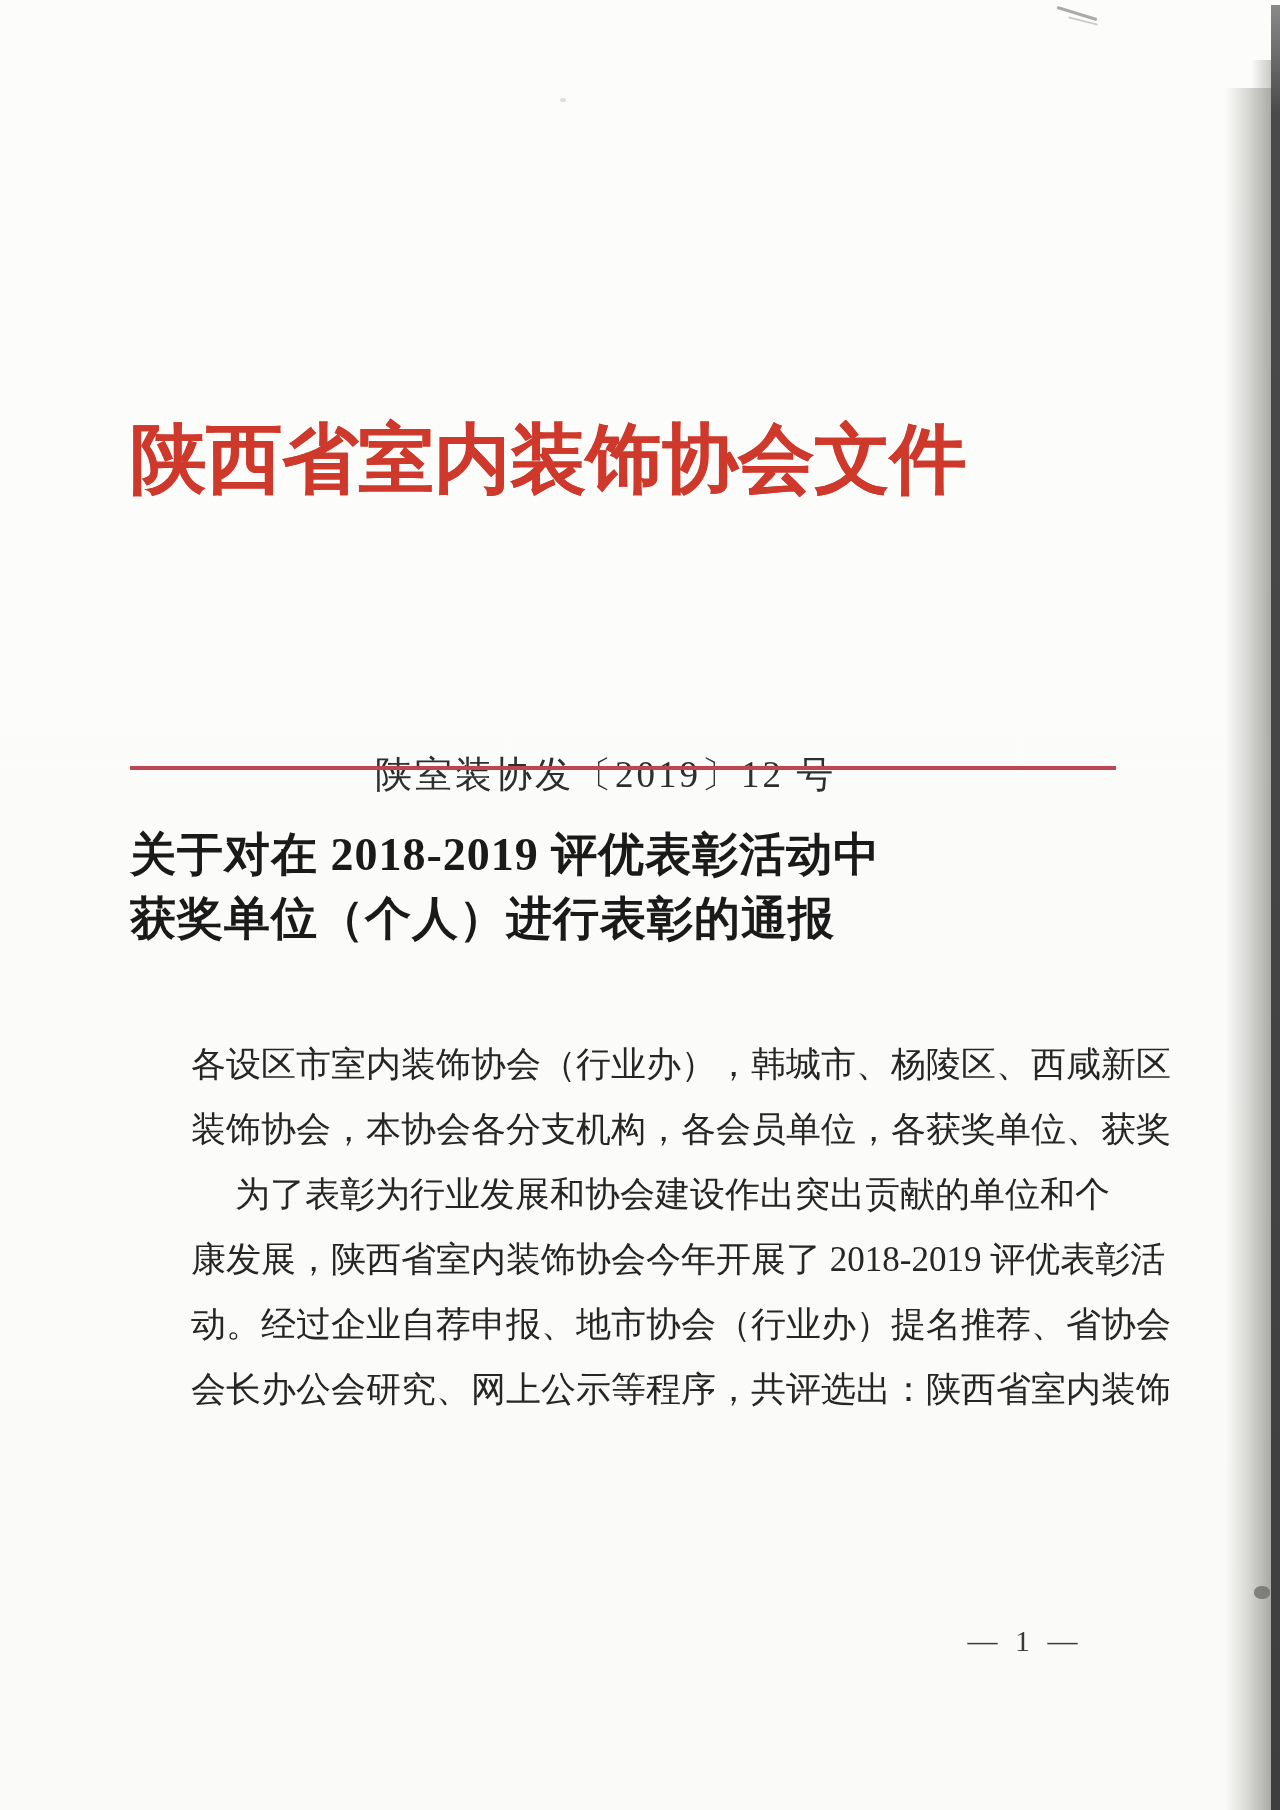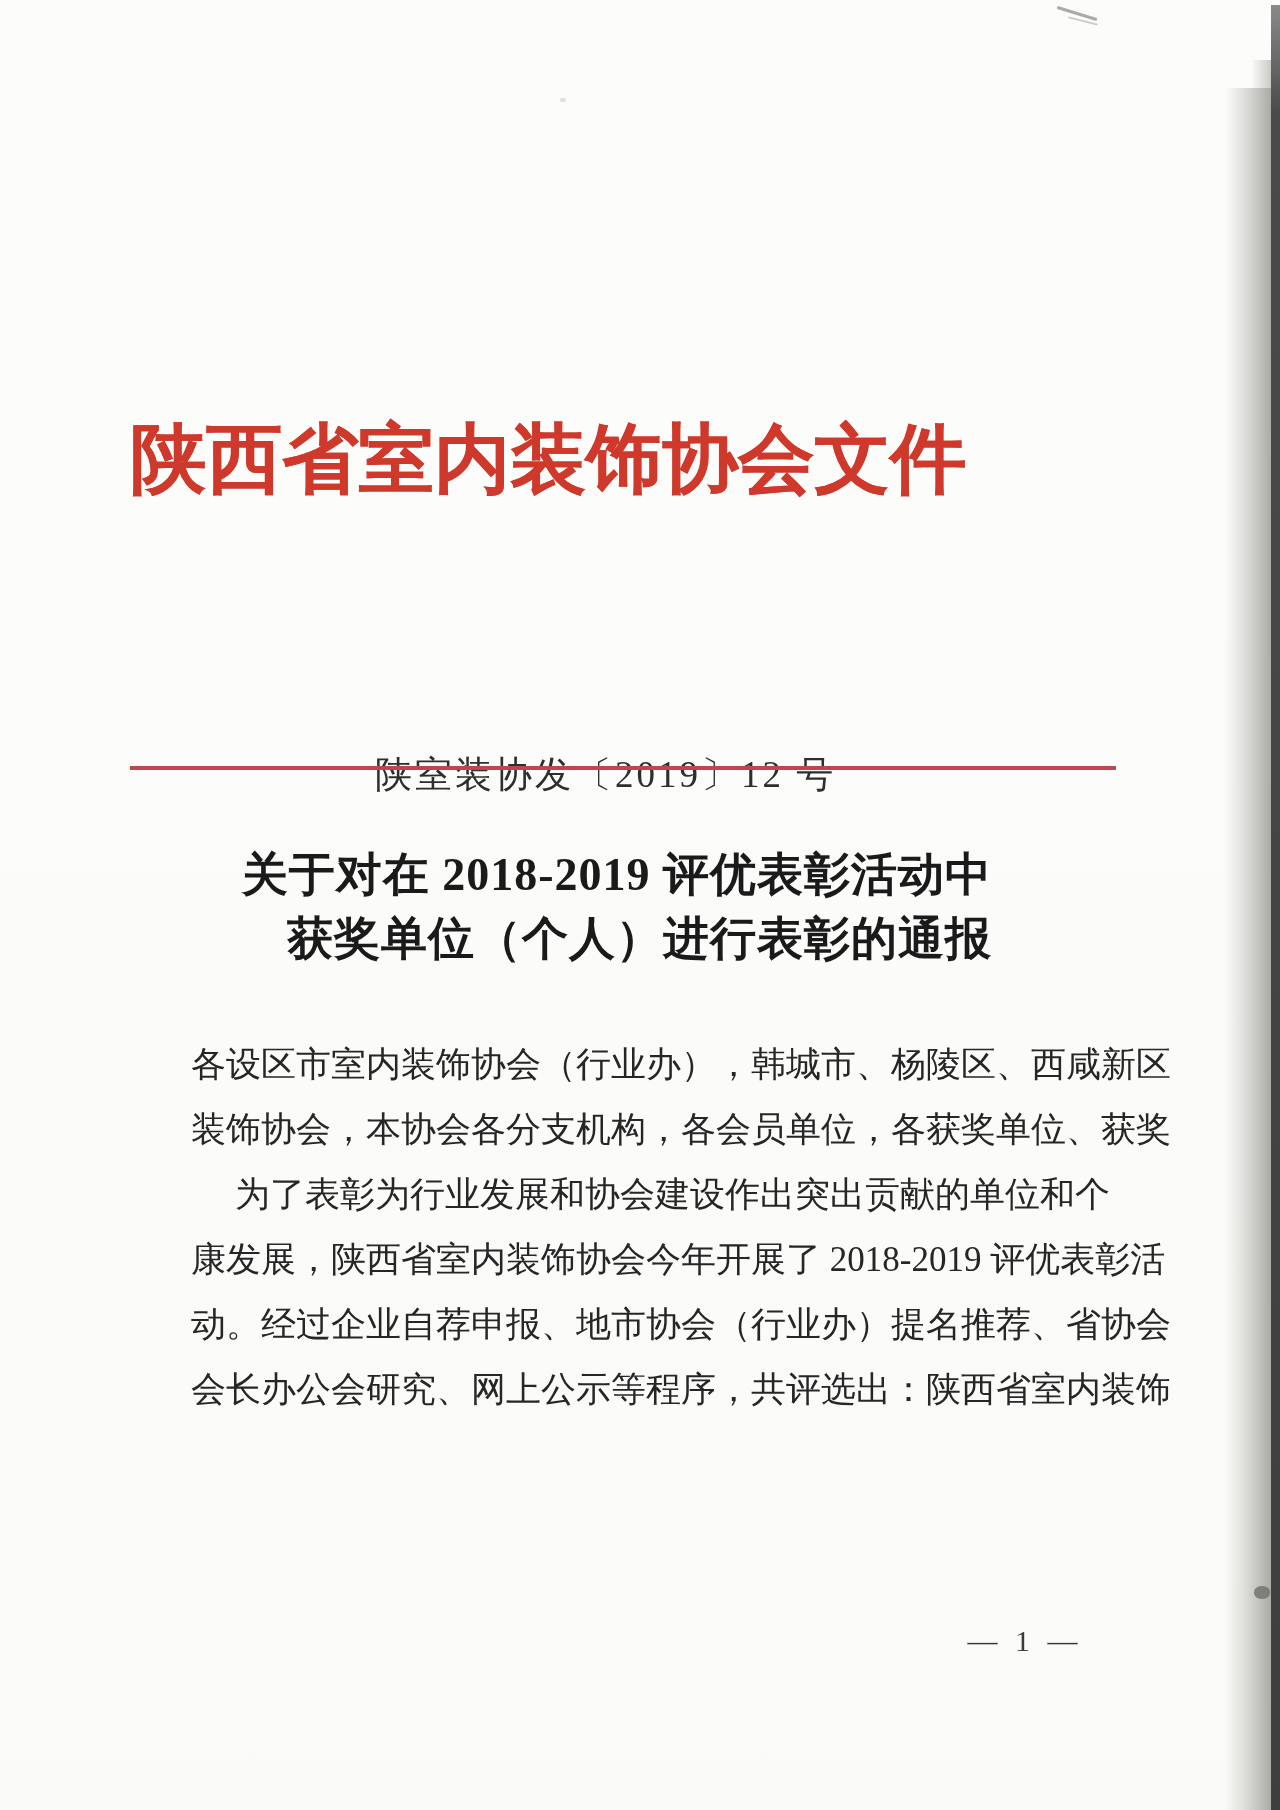--- a/index.html
+++ b/index.html
@@ -60,22 +60,22 @@
     white-space: nowrap;
     margin-top: 48px;
   }
   .red-line {
     position: absolute; left: 130px; top: 766px; width: 986px; height: 4px;
     background: #bc4750;
   }
 
   
   .doc-title {
-    position: absolute; left: 130px; top: 843px; width: 862px;
-    text-align: right;
+    position: absolute; left: 130px; top: 823px; width: 862px;
+    text-align: left;
     font-size: 46px; font-weight: bold; color: #1a1a1a; line-height: 64px;
     letter-spacing: 1px; white-space: nowrap;
   }
 
   
   .body-text {
     position: absolute; left: 147px; top: 1032px; width: 1010px;
     font-size: 35px; line-height: 65px; color: #262626;
     letter-spacing: 0;
   }

